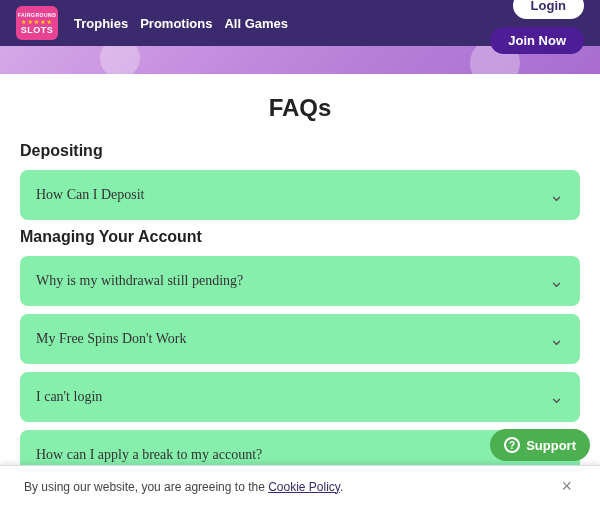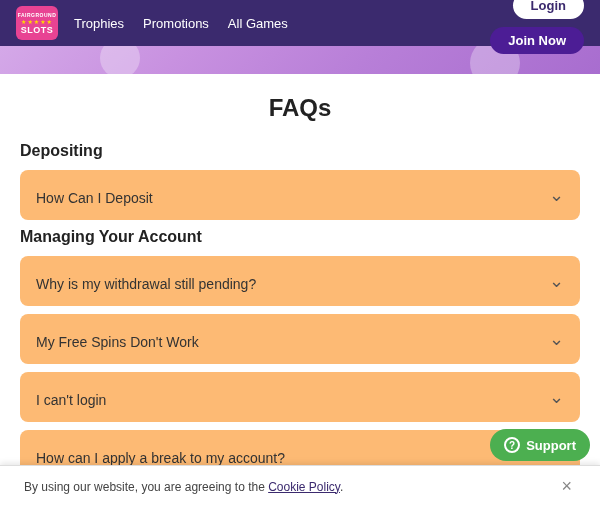--- a/index.html
+++ b/index.html
@@ -51,22 +51,23 @@
       letter-spacing: 0.5px;
       text-transform: uppercase;
     }
     .logo-stars {
       color: #ffd700;
       font-size: 6px;
       letter-spacing: 1px;
     }
     .nav-links {
       display: flex;
-      gap: 19px;
+      gap: 12px;
       flex: 1;
+      font-weight: bold;
     }
     .nav-link {
       color: white;
       font-size: 13px;
       text-decoration: none;
       cursor: pointer;
     }
     .header-buttons {
       display: flex;
       gap: 8px;
@@ -142,28 +143,29 @@
 
     .section-title {
       font-size: 16px;
       font-weight: bold;
       color: #222;
       margin-bottom: 10px;
       margin-top: 8px;
     }
 
     .faq-item {
-      background: #fdba74;
+      background: #86efac;
       border-radius: 8px;
       padding: 14px 16px;
       margin-bottom: 8px;
       display: flex;
-      align-items: flex-end;
+      align-items: center;
       justify-content: space-between;
       cursor: pointer;
+      font-family: Liberation Serif, serif;
     }
     .faq-item-text {
       font-size: 14px;
       color: #333;
       font-weight: 500;
     }
     .chevron-icon {
       color: #555;
       font-size: 18px;
       flex-shrink: 0;

